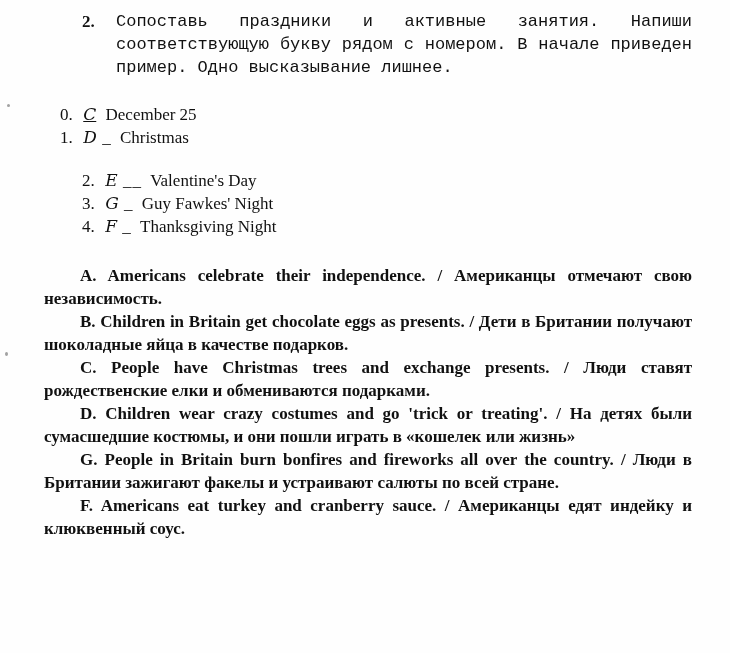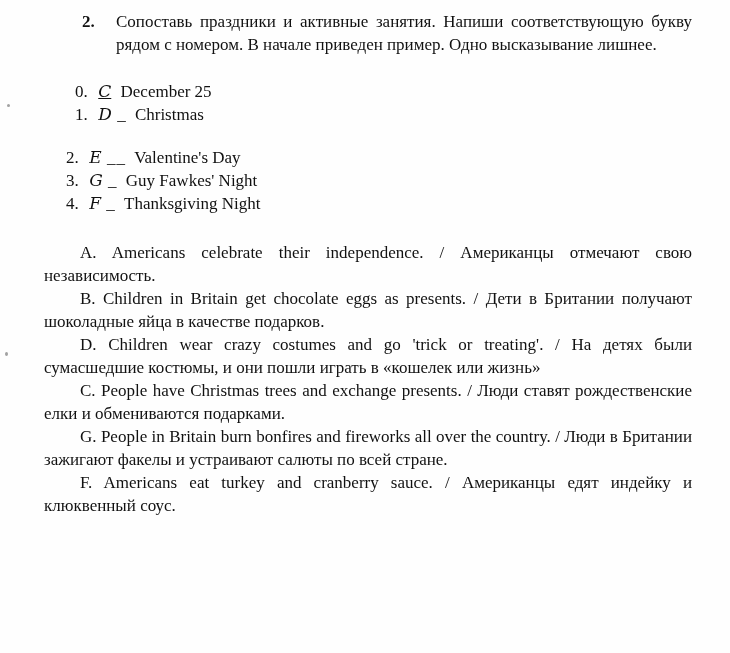--- a/index.html
+++ b/index.html
@@ -27,40 +27,42 @@
     margin-left: 38px;
   }
   .task-num {
     font-weight: bold;
     width: 34px;
     flex: 0 0 34px;
   }
   .task-text {
     flex: 1;
     text-align: justify;
+    font-family: Liberation Mono, monospace;
   }
   
-  .match-group-a { margin-top: 24px; margin-left: 31px; }
-  .match-group-b { margin-top: 20px; margin-left: 22px; }
+  .match-group-a { margin-top: 24px; margin-left: 16px; }
+  .match-group-b { margin-top: 20px; margin-left: 38px; }
   .match-item { white-space: nowrap; }
   .match-item .num { display: inline-block; min-width: 18px; }
   .hand {
     font-style: italic;
     font-family: "DejaVu Serif", serif;
     padding: 0 1px;
   }
   .hand.example { text-decoration: underline; }
   .blank { letter-spacing: 1px; }
   .match-label { margin-left: 4px; }
   
   .statements { margin-top: 26px; }
   .statement {
     margin: 0;
     text-align: justify;
     text-indent: 36px;
+    font-weight: bold;
   }
   
   .artifact {
     position: absolute;
     background: #555;
     border-radius: 50%;
     opacity: 0.55;
   }
   .artifact.a1 { left: 7px; top: 104px; width: 3px; height: 3px; }
   .artifact.a2 { left: 5px; top: 352px; width: 3px; height: 4px; }
@@ -110,19 +112,19 @@
       <span class="num">4.</span>
       <span class="hand">F</span>
       <span class="blank">_</span>
       <span class="match-label">Thanksgiving Night</span>
     </div>
   </div>
 
   <div class="statements">
     <p class="statement"><span>A.</span> <span>Americans celebrate their independence. / Американцы отмечают свою независимость.</span></p>
     <p class="statement"><span>B.</span> <span>Children in Britain get chocolate eggs as presents. / Дети в Британии получают шоколадные яйца в качестве подарков.</span></p>
+    <p class="statement"><span>C.</span> <span>People have Christmas trees and exchange presents. / Люди ставят рождественские елки и обмениваются подарками.</span></p>
     <p class="statement"><span>D.</span> <span>Children wear crazy costumes and go 'trick or treating'. / На детях были сумасшедшие костюмы, и они пошли играть в «кошелек или жизнь»</span></p>
-    <p class="statement"><span>C.</span> <span>People have Christmas trees and exchange presents. / Люди ставят рождественские елки и обмениваются подарками.</span></p>
     <p class="statement"><span>G.</span> <span>People in Britain burn bonfires and fireworks all over the country. / Люди в Британии зажигают факелы и устраивают салюты по всей стране.</span></p>
     <p class="statement"><span>F.</span> <span>Americans eat turkey and cranberry sauce. / Американцы едят индейку и клюквенный соус.</span></p>
   </div>
 
 </div>
 
 </body></html>

